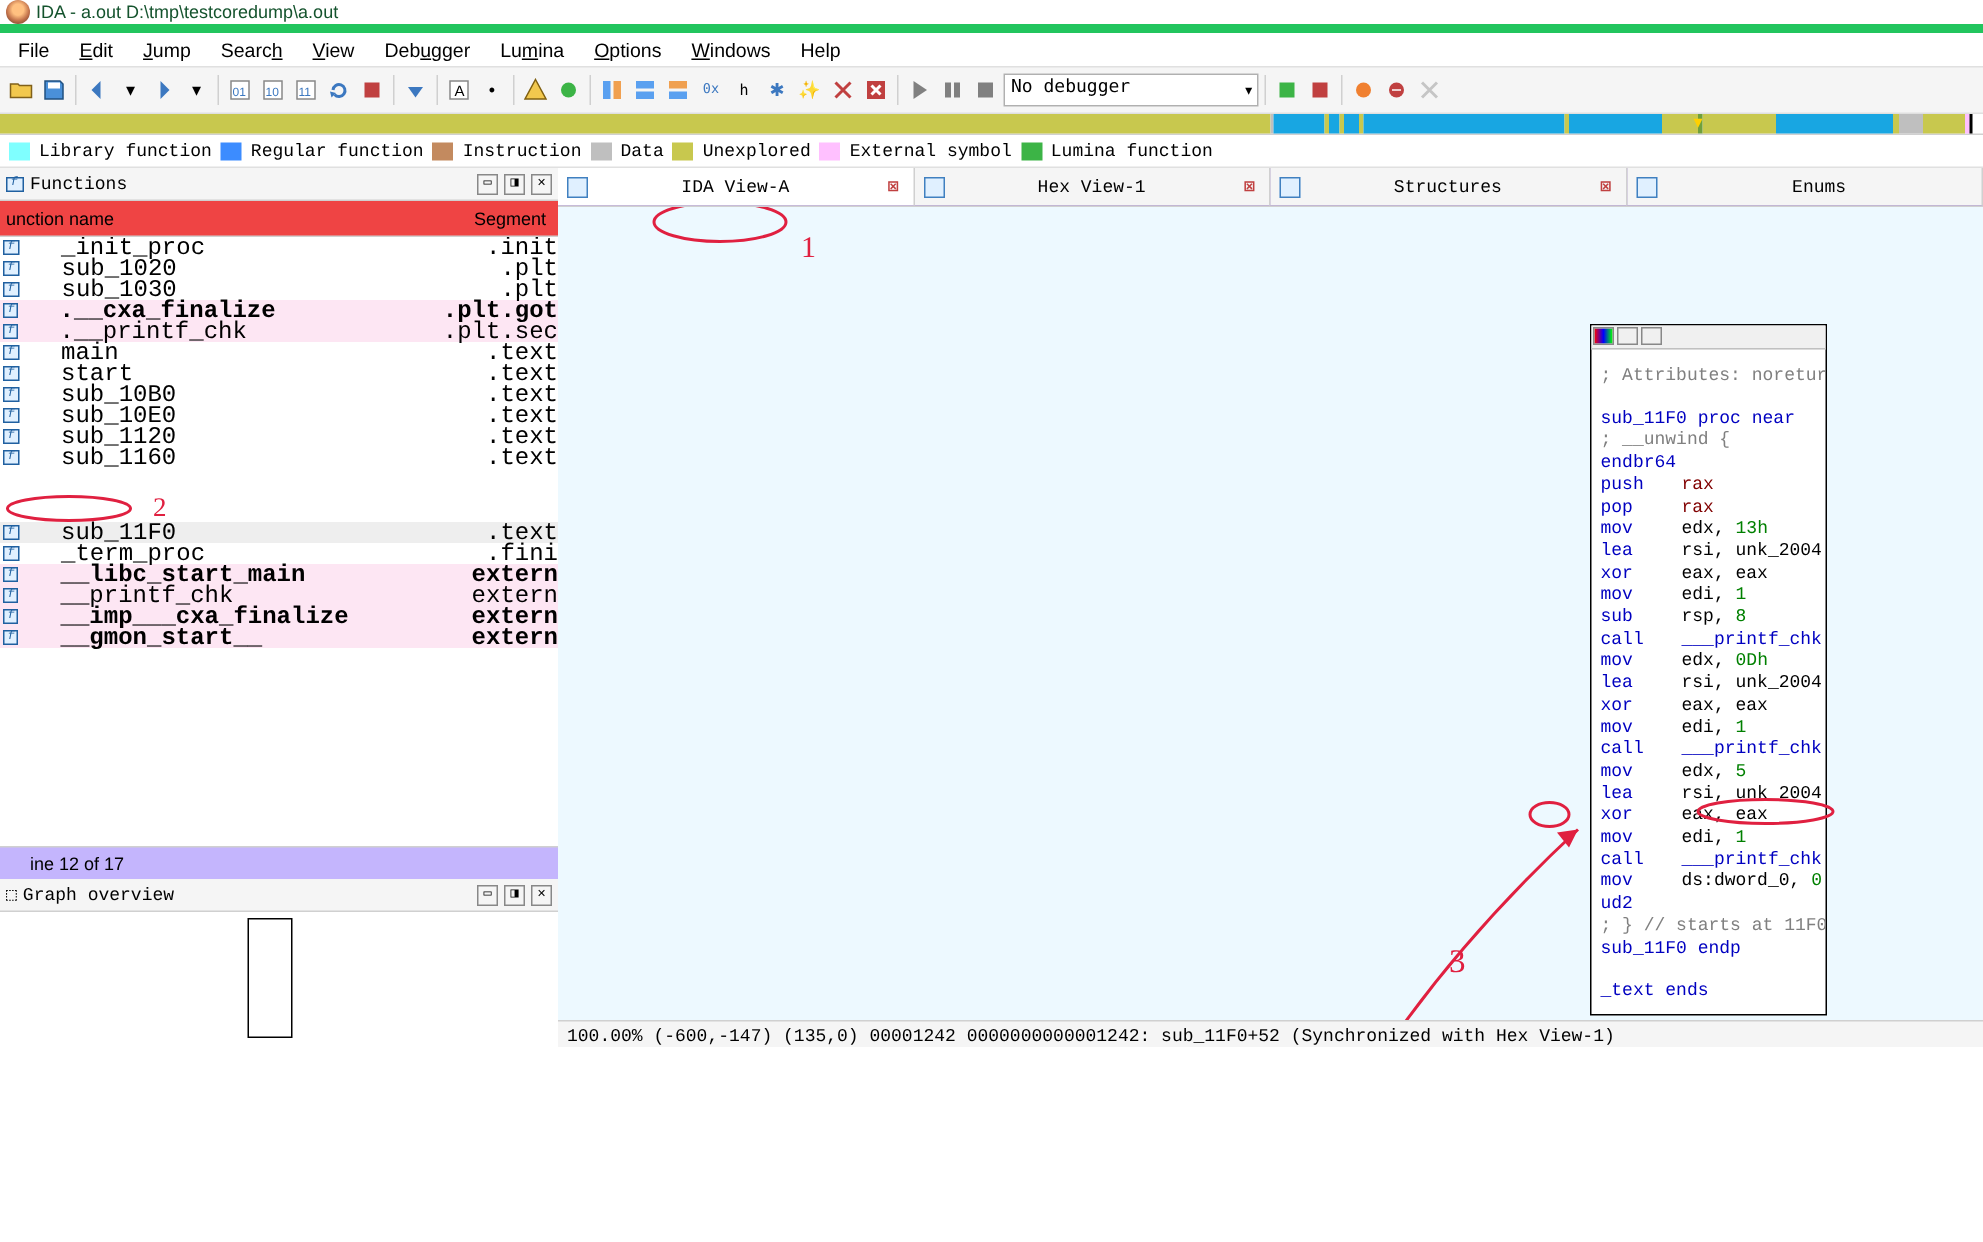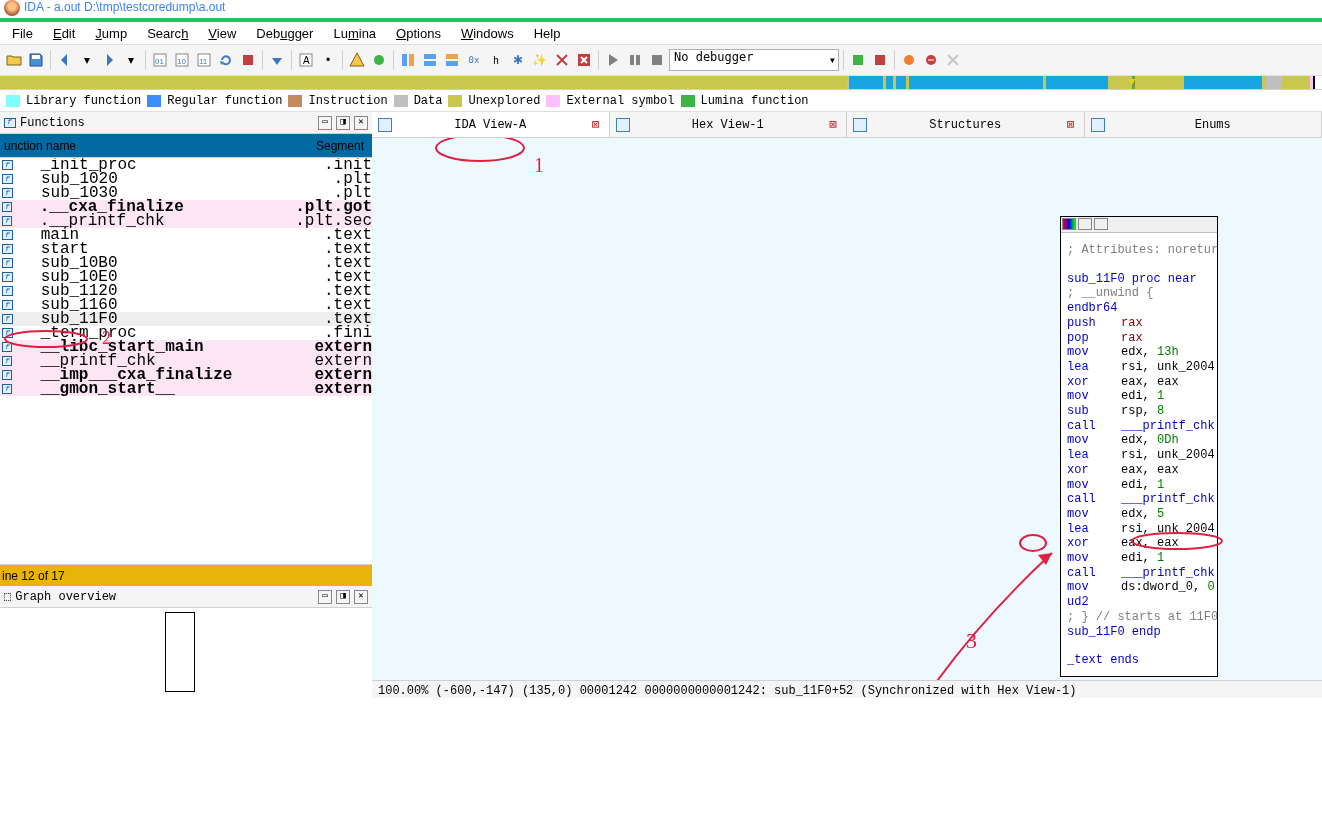--- a/index.html
+++ b/index.html
@@ -1,49 +1,49 @@
 <!DOCTYPE html>
 <html><head>
 <meta charset="utf-8">
 <style>
 * { box-sizing: border-box; margin: 0; padding: 0; }
 body { font-family: "Microsoft YaHei", "Segoe UI", sans-serif; font-size: 12px; background: #fff; overflow: hidden; width: 1322px; height: 828px; }
-.titlebar { height: 22px; background: #fff; display: flex; padding: 0 4px; font-size: 12px; color: #3b82f6; border-bottom: 4px solid #22c55e; }
+.titlebar { height: 22px; background: #fff; display: flex; align-items: center; padding: 0 4px; font-size: 12px; color: #14532d; border-bottom: 6px solid #22c55e; }
 .titlebar .ico { width: 16px; height: 16px; margin-right: 4px; background: radial-gradient(circle at 50% 40%, #ffc080 30%, #c0704a 60%, #503020 100%); border-radius: 50%; }
 .menubar { height: 22px; display: flex; align-items: center; padding: 0 2px; background: #fff; }
 .menubar .m { padding: 2px 10px; cursor: default; font-size: 13px; }
 .menubar .m u { text-decoration: underline; }
 .toolbar { height: 32px; background: #f5f5f5; border-top: 1px solid #e0e0e0; border-bottom: 1px solid #e0e0e0; display: flex; align-items: center; padding: 0 4px; gap: 2px; }
 .toolbar .sep { width: 1px; height: 20px; background: #d0d0d0; margin: 0 2px; }
 .tbtn { width: 20px; height: 20px; display: flex; align-items: center; justify-content: center; font-size: 12px; border: 1px solid transparent; }
 .tbtn svg { width: 16px; height: 16px; }
 .dbg-combo { height: 22px; width: 170px; border: 1px solid #b0b0b0; background: #fff; padding: 0 18px 0 4px; font-family: monospace; font-size: 12px; position: relative; }
 .navstrip { height: 14px; background: #fff; display: flex; border-bottom: 1px solid #d0d0d0; }
 .navstrip .seg { height: 100%; }
 .legend { height: 22px; display: flex; align-items: center; padding: 0 6px; gap: 6px; background: #fff; font-family: "Courier New", monospace; font-size: 12px; border-bottom: 1px solid #e0e0e0; }
 .legend .sw { width: 14px; height: 12px; display: inline-block; }
 .panels { display: flex; height: 586px; }
 .left-col { width: 372px; display: flex; flex-direction: column; }
 .right-col { flex: 1; display: flex; flex-direction: column; position: relative; }
 .pane-title { height: 22px; background: #f5f5f5; border-bottom: 1px solid #d0d0d0; display: flex; align-items: center; padding: 0 4px; font-family: "Courier New", monospace; font-size: 12px; }
 .pane-title .sp { flex: 1; }
 .pane-title .pbtn { width: 14px; height: 14px; border: 1px solid #888; margin-left: 4px; font-size: 9px; display: flex; align-items: center; justify-content: center; line-height: 1; cursor: default; }
-.func-hdr { height: 24px; display: flex; align-items: center; border-bottom: 1px solid #d0d0d0; font-size: 12px; background: #0369a1; }
+.func-hdr { height: 24px; display: flex; align-items: center; border-bottom: 1px solid #d0d0d0; font-size: 12px; background: #ef4444; }
 .func-hdr .c1 { width: 312px; padding-left: 4px; }
 .func-hdr .c2 { flex: 1; padding-left: 4px; }
 .func-list { flex: 1; overflow: auto; background: #fff; }
 .func-row { height: 14px; display: flex; align-items: center; font-family: Liberation Mono, monospace; font-size: 16px; gap: 24px; }
 .func-row .fi { width: 12px; height: 10px; border: 1px solid #2060a0; background: #e0f0ff; margin: 0 2px; position: relative; }
 .func-row .fi::after { content: "f"; position: absolute; font-size: 8px; color: #2060a0; left: 2px; top: -1px; font-style: italic; }
 .func-row .fname { width: 296px; padding-left: 2px; white-space: nowrap; }
 .func-row .fseg { flex: 1; padding-left: 4px; white-space: nowrap; }
 .func-row.pink { background: #fde6f3; }
-.func-row.gray { background: #eeeeee; }
+.func-row.gray { background: #eeeeee; margin-top: 36px; }
 .func-row.bold .fname, .func-row.bold .fseg { font-weight: bold; }
-.func-status { height: 22px; border-top: 1px solid #d0d0d0; padding: 2px 2px; font-size: 12px; background: #eab308; display: flex; align-items: center; }
+.func-status { height: 22px; border-top: 1px solid #d0d0d0; padding: 2px 20px; font-size: 12px; background: #c4b5fd; display: flex; align-items: center; }
 .go-pane { height: 112px; }
 .go-body { flex: 1; background: #fff; position: relative; height: 90px; }
 .go-body .mini { position: absolute; left: 165px; top: 4px; width: 30px; height: 80px; border: 1px solid #000; }
 .tabs { height: 26px; display: flex; border-bottom: 1px solid #d0d0d0; background: #4c1d95; }
 .tab { flex: 1; max-width: 258px; display: flex; align-items: center; padding: 0 6px; gap: 6px; border-right: 1px solid #d0d0d0; background: #f5f5f5; font-family: "Courier New", monospace; font-size: 12px; cursor: default; }
 .tab.active { background: #fff; }
 .tab .tico { width: 14px; height: 14px; border: 1px solid #4080c0; background: #e0f0ff; }
 .tab .tlabel { flex: 1; text-align: center; }
 .tab .tclose { width: 14px; height: 14px; color: #c04040; font-weight: bold; text-align: center; line-height: 14px; }
 .ida-canvas { flex: 1; background: #edf9ff; position: relative; overflow: hidden; }

